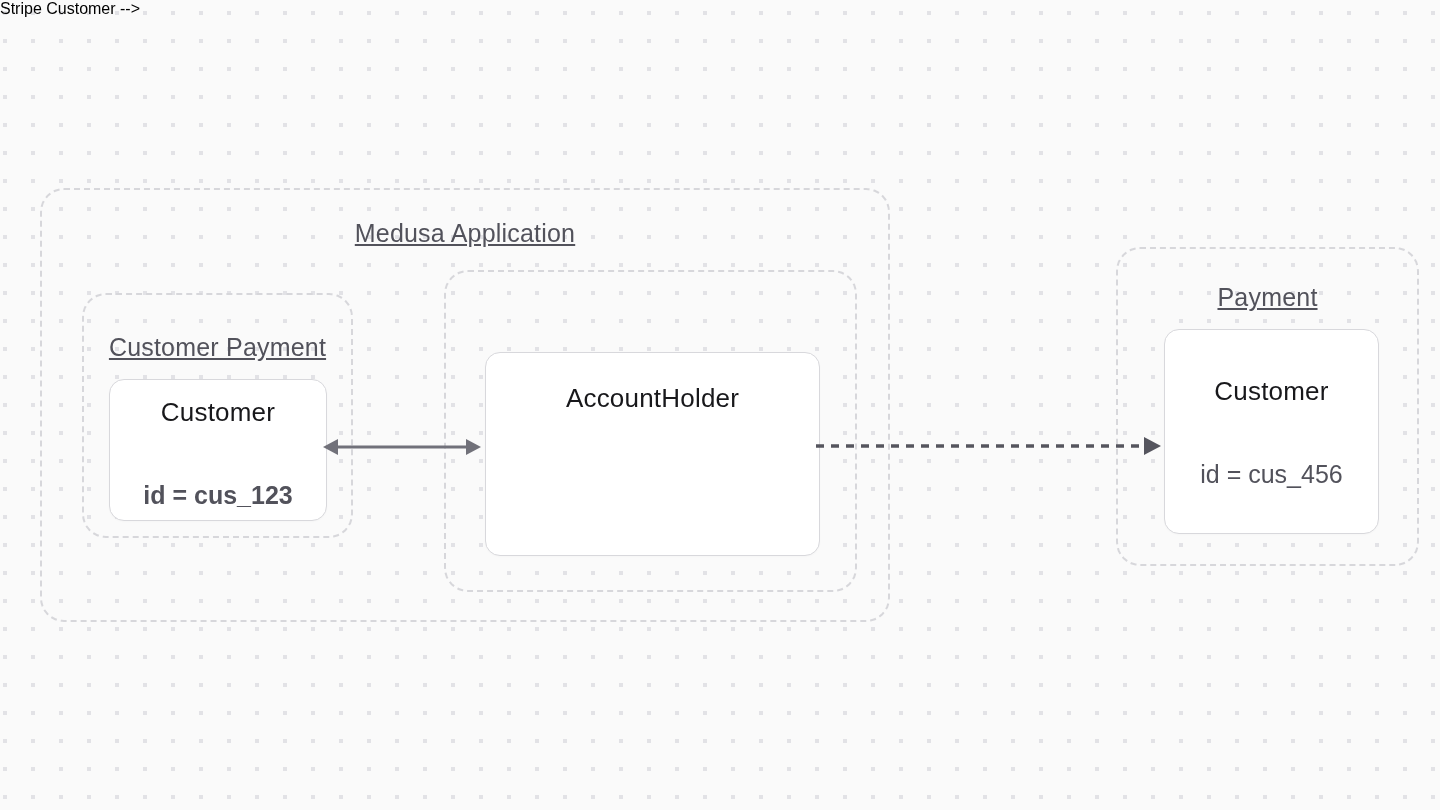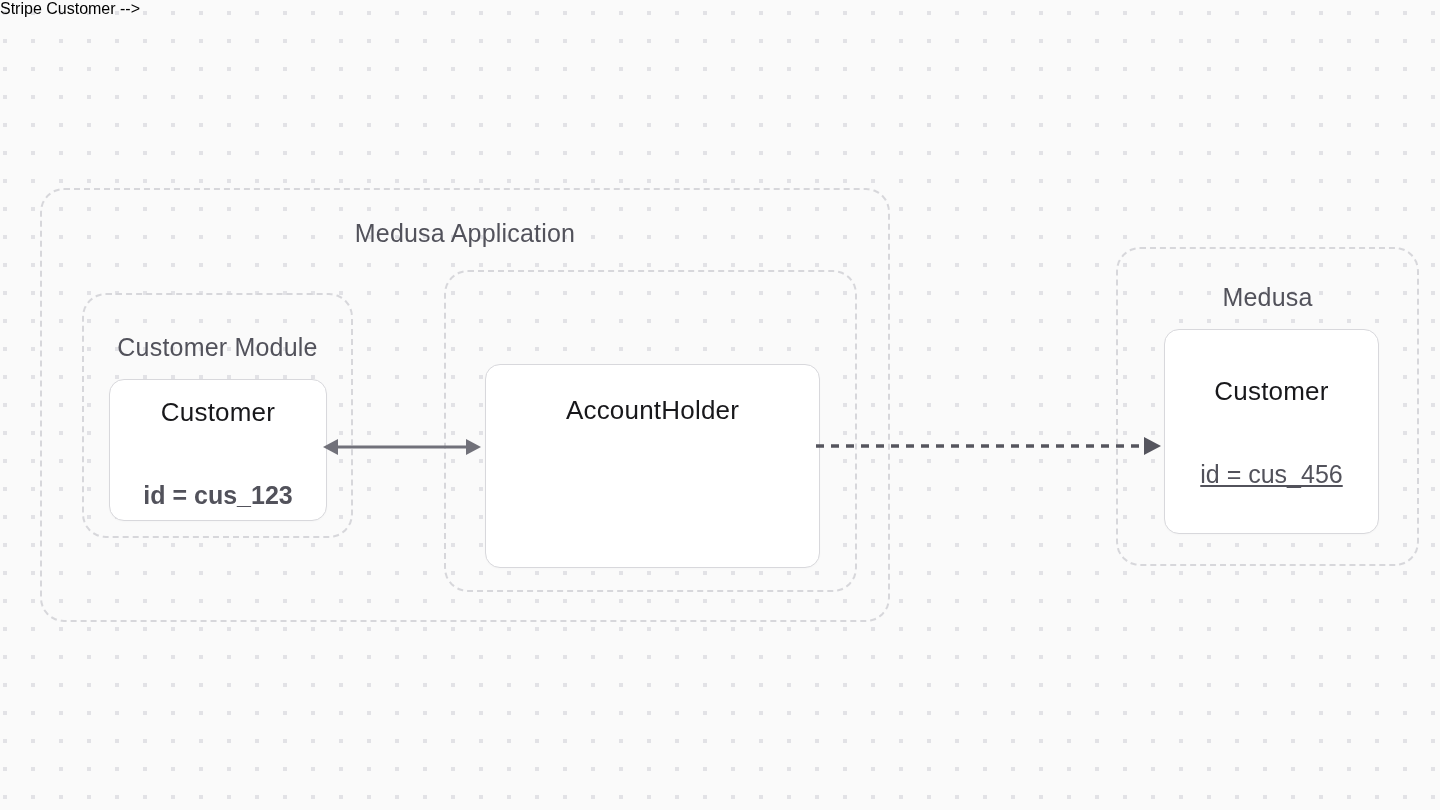--- a/index.html
+++ b/index.html
@@ -33,20 +33,21 @@
     border-radius:24px;
     background:transparent;
   }
   .group-label{
     position:absolute;left:0;right:0;
     text-align:center;
     color:var(--label);
     font-size:25px;
     line-height:30px;
     letter-spacing:0.2px;
+    text-decoration:underline;
   }
   .medusa{left:40px;top:188px;width:850px;height:434px;}
   .medusa > .group-label{top:28px;}
   .customer-module{left:80px;top:291px;width:271px;height:245px;}
   .customer-module > .group-label{top:37px;}
   .payment-module{left:442px;top:268px;width:413px;height:322px;}
   .payment-module > .group-label{top:34px;}
   .stripe{left:1116px;top:247px;width:303px;height:319px;}
   .stripe > .group-label{top:33px;}
 
@@ -72,57 +73,57 @@
     color:var(--field);
     font-size:25px;
     line-height:40px;
     text-align:center;
     font-weight:400;
   }
   .fields{display:flex;flex-direction:column;align-items:center;}
 
   .card-customer-left{left:25px;top:84px;width:218px;height:142px;padding:17px 10px 10px 10px;}
   .card-customer-left .card-field{line-height:30px;font-weight:bold;}
-  .card-accountholder{left:39px;top:80px;width:335px;height:204px;padding:30px 10px 17px 10px;margin-top:12px;}
+  .card-accountholder{left:39px;top:80px;width:335px;height:204px;padding:30px 10px 17px 10px;}
   .card-customer-stripe{left:46px;top:80px;width:215px;height:205px;padding:46px 10px 41px 10px;}
-  .card-customer-stripe .card-field{line-height:36px;text-decoration:underline;}
+  .card-customer-stripe .card-field{line-height:36px;}
 
   .arrow-svg{position:absolute;overflow:visible;}
   .arrow-solid-svg{left:321px;top:432px;}
   .arrow-dashed-svg{left:816px;top:431px;}
 </style>
 </head>
 <body>
 
 <div class="canvas">
 
   
   <div class="group medusa">
     <div class="group-label">Medusa Application</div>
 
     <div class="group customer-module" style="left:40px;top:103px;">
-      <div class="group-label">Customer Module</div>
+      <div class="group-label">Customer Payment</div>
       <div class="card card-customer-left">
         <div class="card-title">Customer</div>
         <div class="fields">
           <div class="card-field">id = cus_123</div>
         </div>
       </div>
     </div>
 
     <div class="group payment-module" style="left:402px;top:80px;">
       <div class="card card-accountholder">
         <div class="card-title">AccountHolder</div>
       </div>
     </div>
   </div>
 
   
   <div class="group stripe">
-    <div class="group-label">Medusa</div>
+    <div class="group-label">Payment</div>
     <div class="card card-customer-stripe">
       <div class="card-title">Customer</div>
       <div class="fields">
         <div class="card-field">id = cus_456</div>
       </div>
     </div>
   </div>
 
   
   <svg class="arrow-svg arrow-solid-svg" width="162" height="30">

